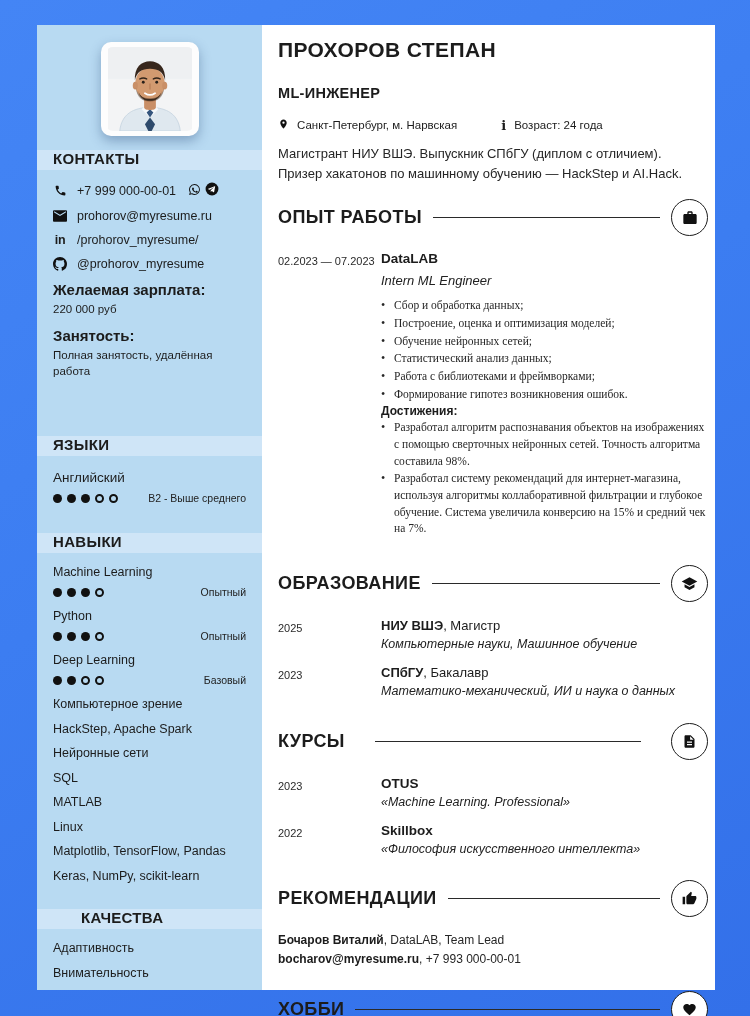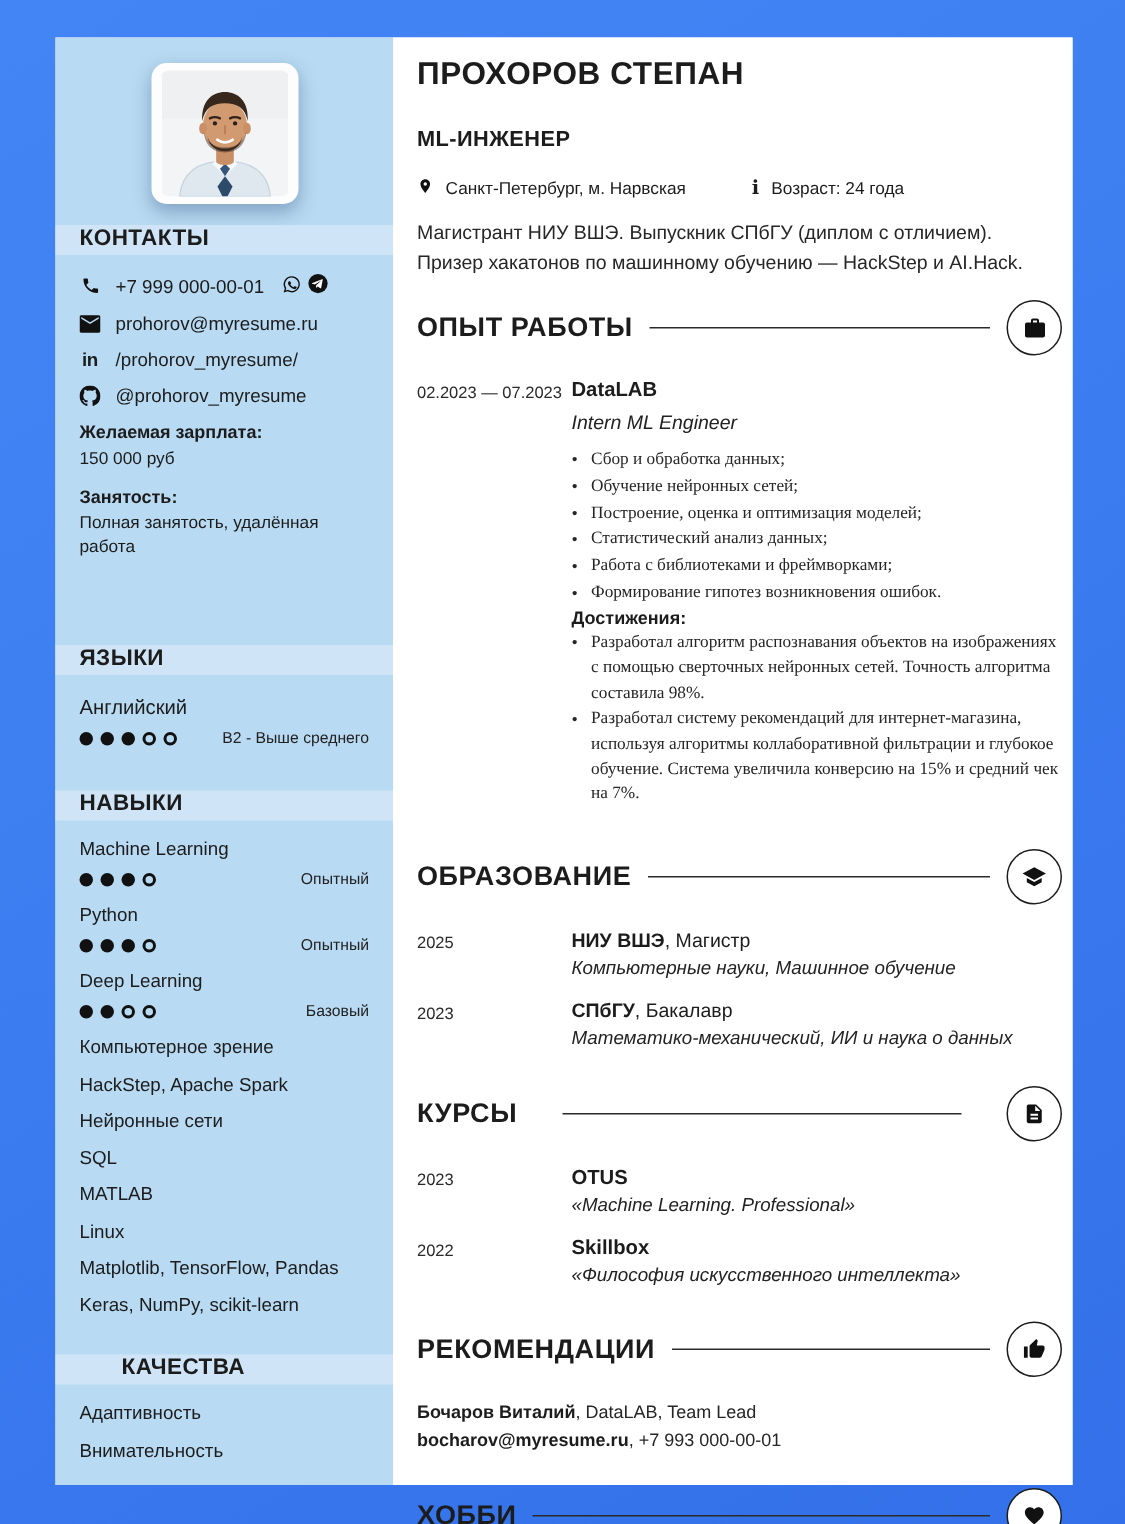--- a/index.html
+++ b/index.html
@@ -24,21 +24,21 @@
     height:20px; background:#cfe5f7; display:flex; align-items:flex-start;
     padding-left:16px; font-size:15px; font-weight:700; letter-spacing:.3px;
     margin-top:14px;
   }
   .sb-pad { padding:12px 16px 0; }
   .contact-row { display:flex; align-items:center; gap:10px; margin-bottom:10px; font-size:12.5px; }
   .contact-row svg { flex-shrink:0; }
   .c-icon { width:14px; height:14px; display:inline-flex; align-items:center; justify-content:center; }
   .in-badge { font-weight:800; font-size:12.5px; letter-spacing:-.3px; }
   .phone-extra { display:inline-flex; gap:4px; align-items:center; margin-left:2px; }
-  .mini-label { font-weight:700; font-size:12px; margin-top:10px; }
+  .mini-label { font-weight:700; font-size:15px; margin-top:10px; }
   .mini-value { font-size:11.5px; margin-top:3px; line-height:1.4; }
   .lang-name { font-size:13.5px; margin-top:2px; }
   .dots-row { display:flex; align-items:center; gap:15px; margin-top:7px; }
   .dot { width:9px; height:9px; border-radius:50%; display:inline-block; }
   .dot.filled { background:#111; }
   .dot.empty { background:transparent; border:2px solid #111; width:9px; height:9px; }
   .level-label { margin-left:auto; font-size:10.5px; color:#222; }
   .skill-block { margin-bottom:11px; }
   .skill-name { font-size:12.5px; }
   .plain-list .plain-item { font-size:12.5px; margin-bottom:10.5px; }
@@ -164,21 +164,21 @@
       <div class="contact-row">
         <span class="c-icon">
           <svg width="14" height="14" viewBox="0 0 16 16" fill="#111">
               <path d="M8 0C3.58 0 0 3.58 0 8c0 3.54 2.29 6.53 5.47 7.59.4.07.55-.17.55-.38 0-.19-.01-.82-.01-1.49-2.01.37-2.53-.49-2.69-.94-.09-.23-.48-.94-.82-1.13-.28-.15-.68-.52-.01-.53.63-.01 1.08.58 1.23.82.72 1.21 1.87.87 2.33.66.07-.52.28-.87.51-1.07-1.78-.2-3.64-.89-3.64-3.95 0-.87.31-1.59.82-2.15-.08-.2-.36-1.02.08-2.12 0 0 .67-.21 2.2.82.64-.18 1.32-.27 2-.27s1.36.09 2 .27c1.53-1.04 2.2-.82 2.2-.82.44 1.1.16 1.92.08 2.12.51.56.82 1.27.82 2.15 0 3.07-1.87 3.75-3.65 3.95.29.25.54.73.54 1.48 0 1.07-.01 1.93-.01 2.2 0 .21.15.46.55.38A8.01 8.01 0 0 0 16 8c0-4.42-3.58-8-8-8z"></path>
             </svg>
         </span>
         <span>@prohorov_myresume</span>
       </div>
 
       <div class="mini-label">Желаемая зарплата:</div>
-      <div class="mini-value">150 000 руб</div>
+      <div class="mini-value">220 000 руб</div>
       <div class="mini-label">Занятость:</div>
       <div class="mini-value">Полная занятость, удалённая работа</div>
     </div>
 
     <div class="strip" style="margin-top:57px;">
       <span>ЯЗЫКИ</span>
     </div>
     <div class="sb-pad">
       <div class="lang-name">Английский</div>
       <div class="dots-row">
@@ -288,22 +288,22 @@
       </span>
     </div>
 
     <div class="entry-row">
       <div class="date-col">02.2023 — 07.2023</div>
       <div class="entry-body">
         <div class="company">DataLAB</div>
         <div class="position">Intern ML Engineer</div>
         <ul class="bullets">
             <li>Сбор и обработка данных;</li>
+            <li>Построение, оценка и оптимизация моделей;</li>
             <li>Обучение нейронных сетей;</li>
-            <li>Построение, оценка и оптимизация моделей;</li>
             <li>Статистический анализ данных;</li>
             <li>Работа с библиотеками и фреймворками;</li>
             <li>Формирование гипотез возникновения ошибок.</li>
           </ul>
         <div class="ach-label">Достижения:</div>
         <ul class="bullets" style="margin-top:1px;">
             <li>Разработал алгоритм распознавания объектов на изображениях с помощью сверточных нейронных сетей. Точность алгоритма составила 98%.</li>
             <li>Разработал систему рекомендаций для интернет-магазина, используя алгоритмы коллаборативной фильтрации и глубокое обучение. Система увеличила конверсию на 15% и средний чек на 7%.</li>
           </ul>
       </div>

